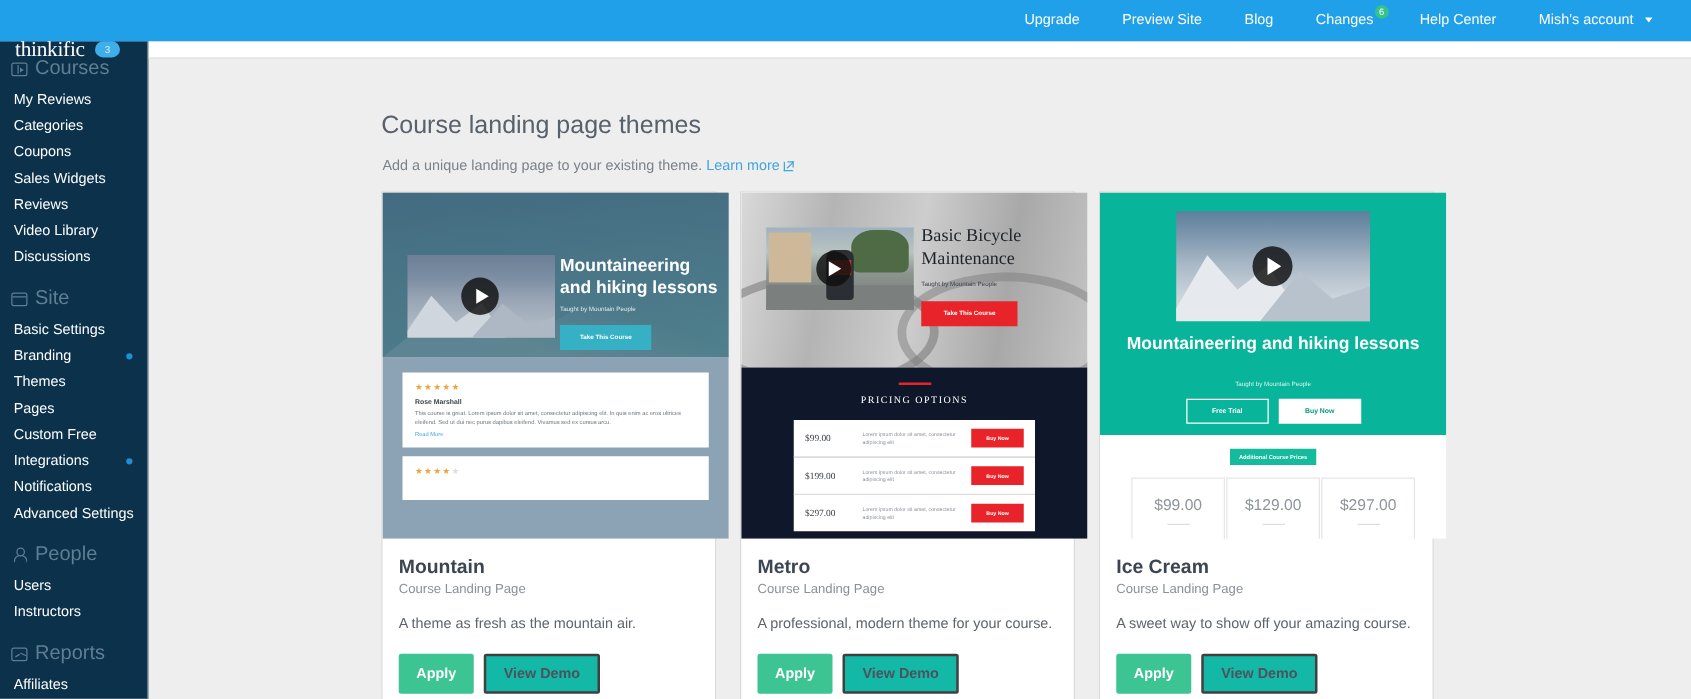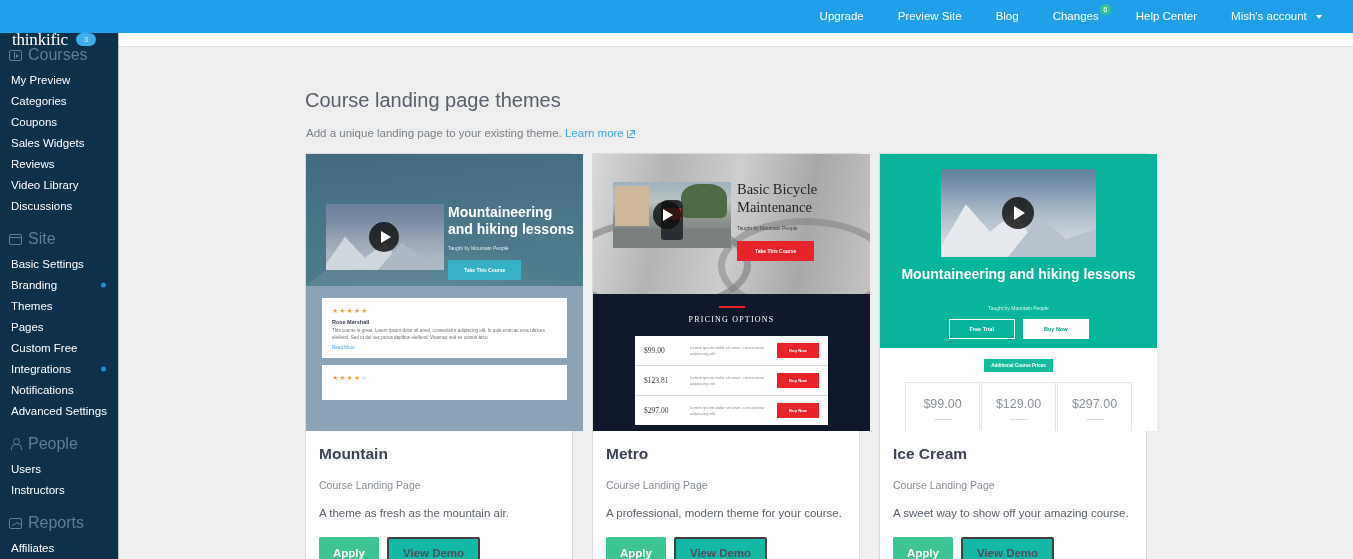--- a/index.html
+++ b/index.html
@@ -191,21 +191,21 @@
     width: 277px; height: 277px;
     overflow: hidden; position: relative;
     flex: none;
   }
   .card-body { padding: 13px 13px 0 13px; }
   .card-title {
     font-size: 15.5px; color: #3c4652; font-weight: bold;
     line-height: 19px;
   }
   .card-kind {
-    font-size: 10.5px; color: #8a9099; margin-top: 16px;
+    font-size: 10.5px; color: #8a9099; margin-top: 2px;
   }
   .card-desc {
     font-size: 11.5px; color: #5d646d; margin-top: 16px;
   }
   .card-actions {
     display: flex; gap: 8px; padding: 18px 13px 14px 13px;
   }
   .btn-apply {
     background: #3cc492; color: #ffffff;
     font-size: 11.5px; font-weight: bold;
@@ -465,21 +465,21 @@
     </div>
   </div>
 </div>
 
 <div class="sidebar">
 
   <div class="side-section">
     <span class="sec-icon courses"></span>
     <span>Courses</span>
   </div>
-  <a class="side-link">My Preview</a>
+  <a class="side-link">My Reviews</a>
   <a class="side-link">Categories</a>
   <a class="side-link">Coupons</a>
   <a class="side-link">Sales Widgets</a>
   <a class="side-link">Reviews</a>
   <a class="side-link">Video Library</a>
   <a class="side-link">Discussions</a>
 
   <div class="side-gap"></div>
 
   <div class="side-section">
@@ -584,21 +584,21 @@
         <div class="me-pricing">
           <div class="me-rule"></div>
           <div class="me-ptitle">PRICING OPTIONS</div>
           <div class="me-plist">
             <div class="me-prow">
               <div class="me-price">$99.00</div>
               <div class="me-pdesc">Lorem ipsum dolor sit amet, consectetur adipiscing elit</div>
               <div class="me-pbtn">Buy Now</div>
             </div>
             <div class="me-prow">
-              <div class="me-price">$123.81</div>
+              <div class="me-price">$199.00</div>
               <div class="me-pdesc">Lorem ipsum dolor sit amet, consectetur adipiscing elit</div>
               <div class="me-pbtn">Buy Now</div>
             </div>
             <div class="me-prow">
               <div class="me-price">$297.00</div>
               <div class="me-pdesc">Lorem ipsum dolor sit amet, consectetur adipiscing elit</div>
               <div class="me-pbtn">Buy Now</div>
             </div>
           </div>
         </div>

